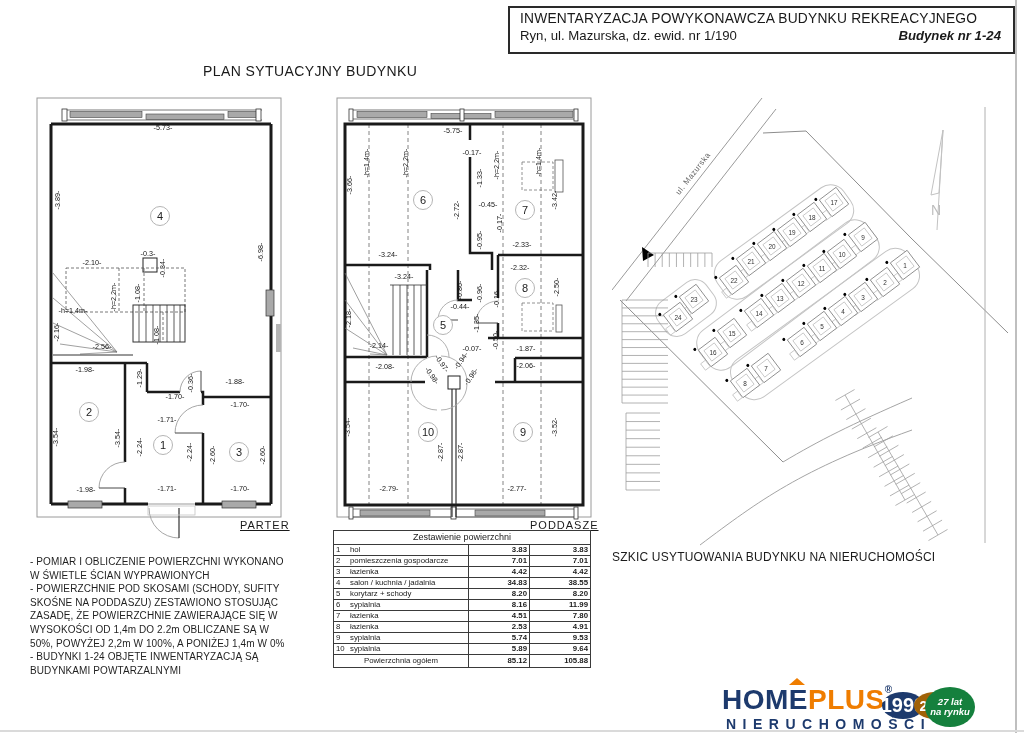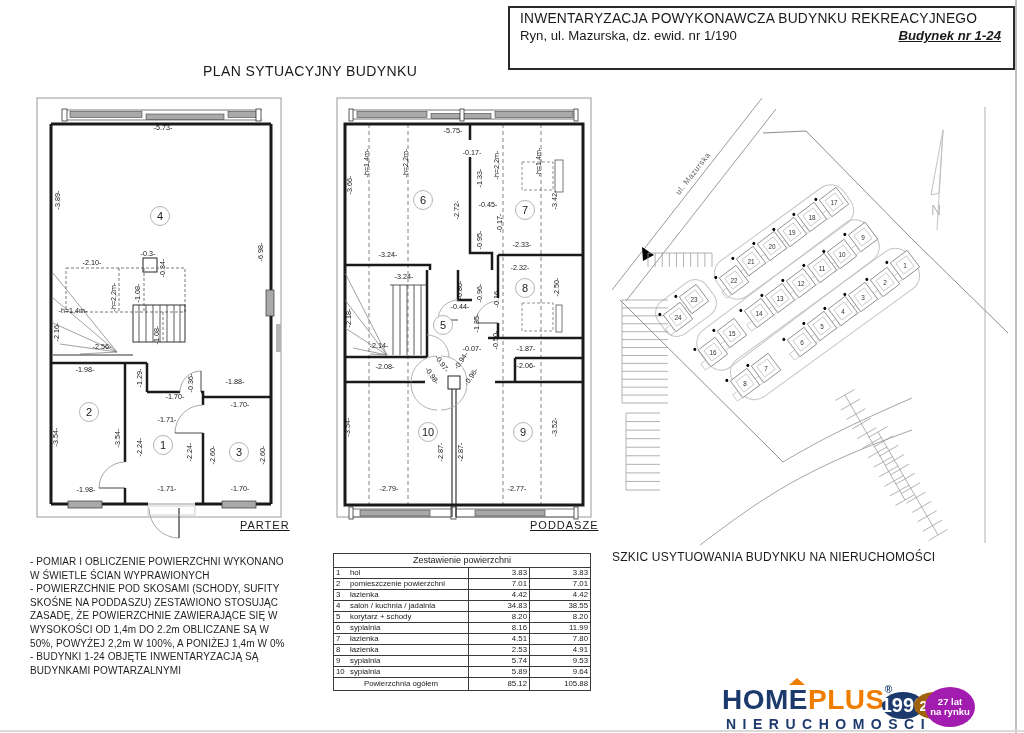--- a/index.html
+++ b/index.html
@@ -4,44 +4,44 @@
 <style>
   html,body{margin:0;padding:0;}
   body{
     width:1024px;height:733px;position:relative;background:#ffffff;
     font-family:"Liberation Sans",sans-serif;color:#1a1a1a;overflow:hidden;
   }
   .abs{position:absolute;}
 
   
   .header-box{
-    left:508px;top:6px;width:507px;height:64px;
+    left:508px;top:6px;width:507px;height:48px;
     border:2px solid #2a2a2a;box-sizing:border-box;padding:3px 8px 0 10px;
   }
   .header-title{font-size:13.8px;letter-spacing:.2px;white-space:nowrap;}
   .header-line2{display:flex;justify-content:space-between;margin-top:2px;text-align:right;}
   .header-sub{font-size:13.2px;}
-  .header-bref{font-size:13.2px;font-weight:bold;font-style:italic;text-decoration:underline;margin-right:4px;}
+  .header-bref{font-size:13.2px;font-weight:bold;font-style:italic;margin-right:4px;}
 
   .plan-title{left:203px;top:63px;font-size:14px;letter-spacing:.4px;}
   .sketch-title{left:612px;top:550px;font-size:12px;letter-spacing:.2px;}
   .floor-label{font-size:11px;letter-spacing:1px;text-decoration:underline;}
 
   
   .notes{
     left:30px;top:555px;width:300px;font-size:10px;line-height:13.6px;
     white-space:pre-line;letter-spacing:.1px;color:#1f1f1f;
   }
 
   
-  .area-table{left:333px;top:553px;border-collapse:collapse;table-layout:fixed;background:#fff;}
+  .area-table{left:333px;top:530px;border-collapse:collapse;table-layout:fixed;background:#fff;}
   .area-table td{border:1px solid #3a3a3a;font-size:7.8px;height:10px;line-height:10px;padding:0 2px;color:#1a1a1a;overflow:hidden;white-space:nowrap;}
   .area-table .tt{font-size:9px;height:13px;line-height:13px;text-align:center;}
   .area-table .hd{font-size:7.6px;height:22px;line-height:9px;text-align:center;}
-  .area-table td.num{text-align:right;}
+  .area-table td.num{text-align:right;font-weight:bold;}
   .area-table td.no{border-right:none;width:10px;}
   .area-table td.nm{border-left:none;width:116px;}
   .area-table col.c-no{width:11px}.area-table col.c-nm{width:117px}
   .area-table col.c-u{width:61px}.area-table col.c-p{width:61px}
   .area-table .total td{height:12px;line-height:12px;}
 
   
   svg text{font-family:"Liberation Sans",sans-serif;font-size:7.2px;fill:#141414;text-anchor:middle;}
   svg .roomnum{font-size:11px;fill:#222;}
   svg .bnum{font-size:6.4px;fill:#333;}
@@ -51,22 +51,22 @@
   
   .logo-word{left:722px;top:684px;font-size:28px;font-weight:800;letter-spacing:.5px;color:#1d3a6d;white-space:nowrap;}
   .logo-word .e-wrap{position:relative;display:inline-block;}
   .logo-word .roof{position:absolute;left:0px;top:-6px;width:0;height:0;
     border-left:8px solid transparent;border-right:8px solid transparent;border-bottom:7px solid #ef7d00;}
   .logo-word .plus{color:#ef7d00;margin-top:29px;}
   .logo-word .reg{font-size:10px;font-weight:700;vertical-align:top;color:#1d3a6d;}
   .logo-sub{left:726px;top:716px;font-size:14px;font-weight:700;letter-spacing:6.5px;color:#1d3a6d;}
   .badge{position:absolute;display:flex;align-items:center;justify-content:center;color:#fff;font-weight:bold;}
   .badge-1999{left:882px;top:692px;width:42px;height:27px;border-radius:50%;background:#1d3a6d;font-size:20px;z-index:1;}
-  .badge-27{left:925px;top:687px;width:50px;height:40px;border-radius:50%;background:#a21caf;
-    flex-direction:column;font-size:9.5px;line-height:10.5px;z-index:2;}
+  .badge-27{left:925px;top:687px;width:50px;height:40px;border-radius:50%;background:#15803d;
+    flex-direction:column;font-size:9.5px;line-height:10.5px;z-index:2;font-style:italic;}
   .badge-2026{left:914px;top:692px;width:42px;height:27px;border-radius:50%;background:#a16207;font-size:14px;z-index:1;}
 
   .page-edge-right{left:1015px;top:0;width:2px;height:733px;background:#bfbfbf;}
   .page-edge-bottom{left:0;top:730px;width:1024px;height:2px;background:#dadada;}
 </style>
 </head>
 <body>
 
 <div class="abs header-box">
   <div class="header-title">INWENTARYZACJA POWYKONAWCZA BUDYNKU REKREACYJNEGO</div>
@@ -684,21 +684,21 @@
   </tbody>
     <tbody>
       <tr>
         <td class="no">1</td>
         <td class="nm">hol</td>
         <td class="num">3.83</td>
         <td class="num">3.83</td>
       </tr>
       <tr>
         <td class="no">2</td>
-        <td class="nm">pomieszczenie powierzchni</td>
+        <td class="nm">pomieszczenia gospodarcze</td>
         <td class="num">7.01</td>
         <td class="num">7.01</td>
       </tr>
       <tr>
         <td class="no">3</td>
         <td class="nm">łazienka</td>
         <td class="num">4.42</td>
         <td class="num">4.42</td>
       </tr>
       <tr>

